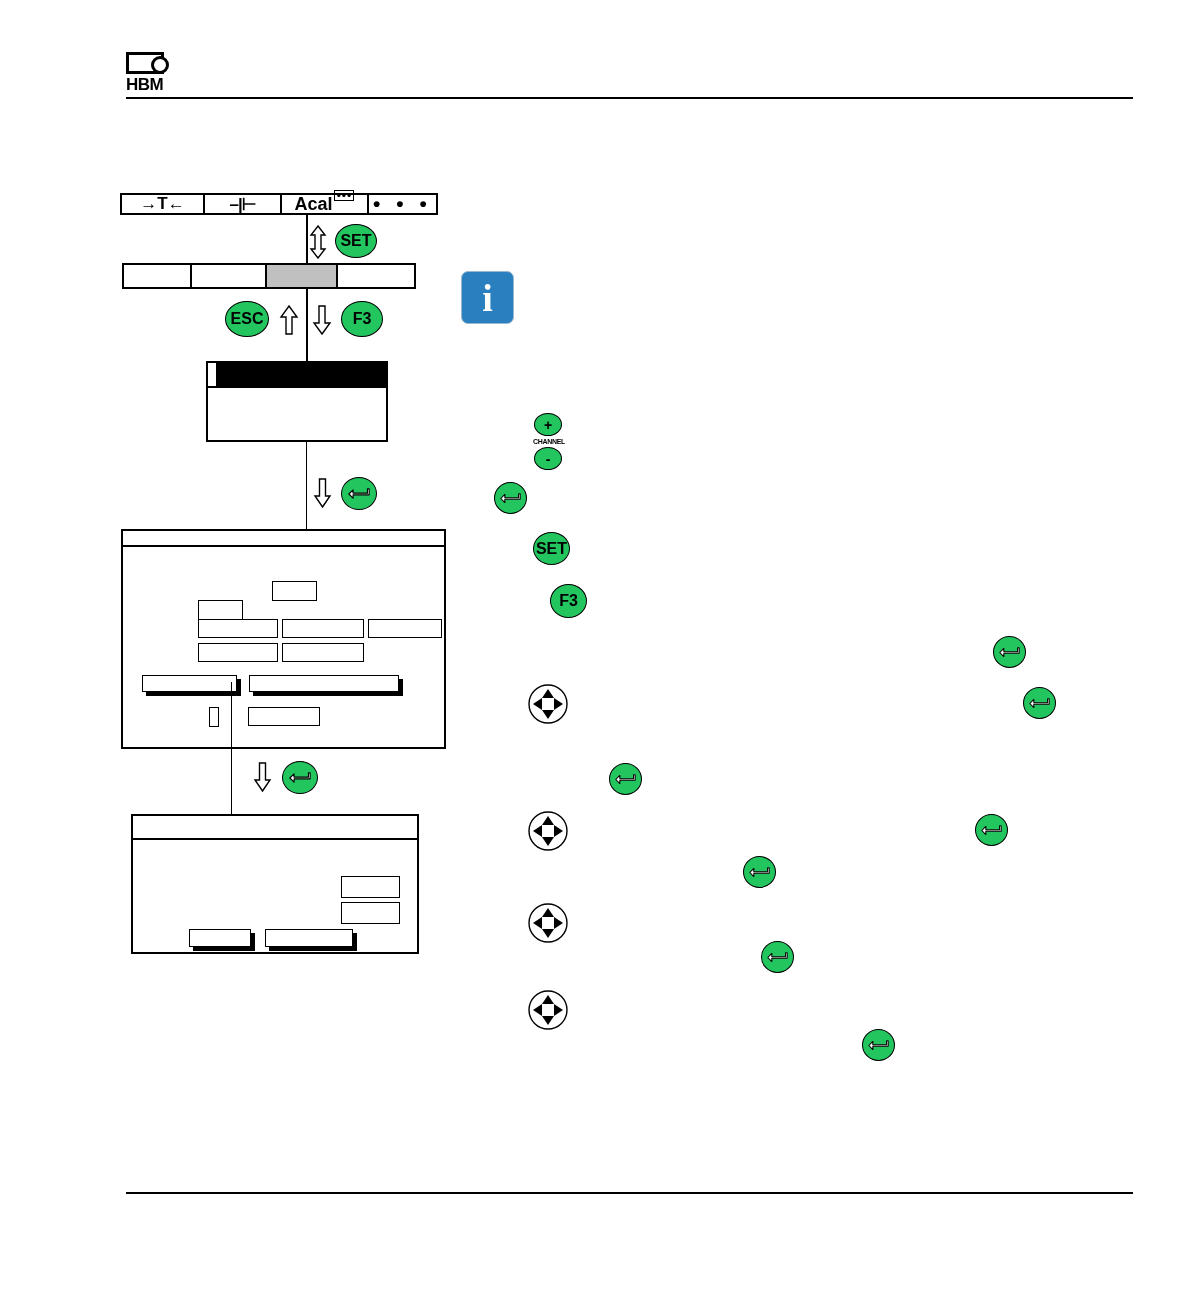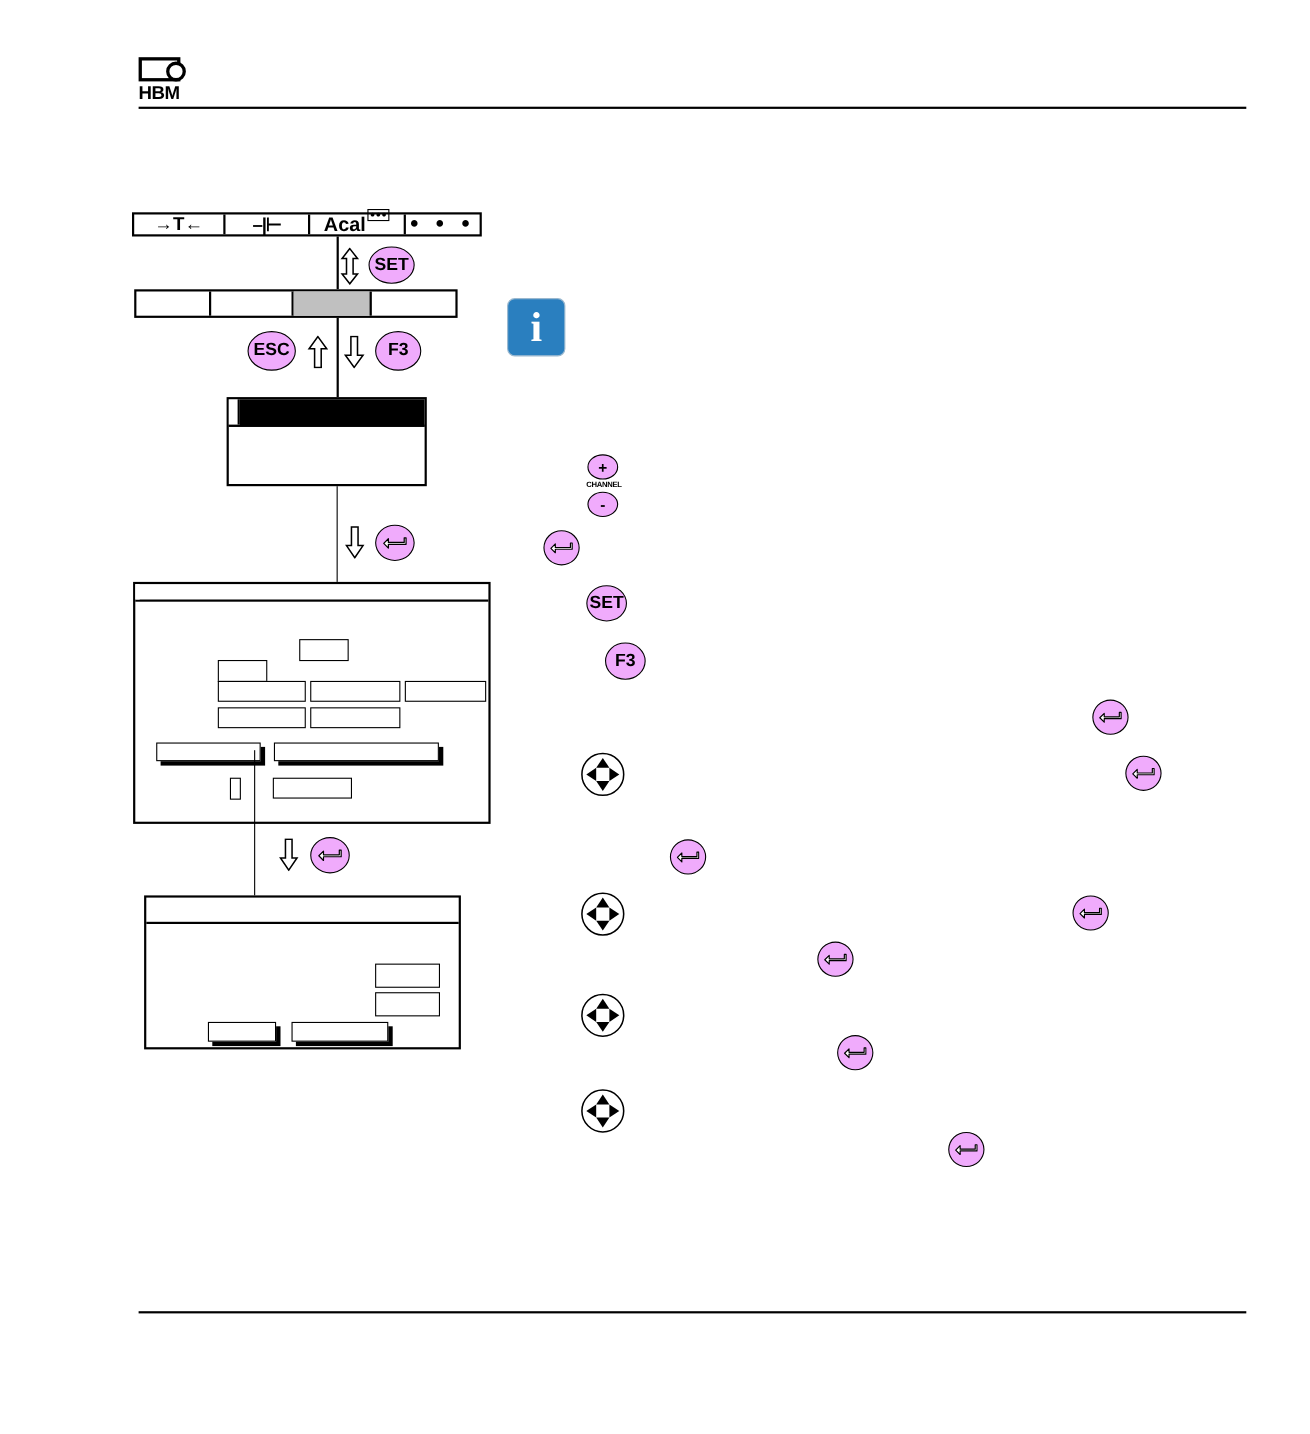--- a/index.html
+++ b/index.html
@@ -28,21 +28,21 @@
      font-size:18px;font-weight:bold;position:relative;}
   .menubar .cell:last-child{border-right:none;}
   .dots3{letter-spacing:5px;font-size:21px;line-height:10px;}
   .acal-wrap{display:flex;align-items:flex-start;gap:2px;}
   .acal-box{border:1.5px solid #000;box-sizing:border-box;width:20px;height:11px;
             display:flex;align-items:center;justify-content:center;
             font-size:12px;line-height:6px;letter-spacing:1px;margin-top:-4px;overflow:hidden;}
   .cell.selected{background:#c0c0c0;}
 
   
-  .key{border:1.6px solid #000;border-radius:50%;background:#f0abfc;
+  .key{border:1.6px solid #000;border-radius:50%;background:#22c55e;
        display:flex;align-items:center;justify-content:center;
        font-size:16px;font-weight:bold;box-sizing:border-box;}
 
   
   .dlg{border:2px solid #000;background:#fff;box-sizing:border-box;position:absolute;}
   .dlg .titlebar{border-bottom:2px solid #000;box-sizing:border-box;height:22px;position:relative;}
   .dlg .titlebar.filled{background:#000;}
   .dlg .notch{position:absolute;left:0;top:0;width:10px;height:100%;background:#fff;
               border-right:2px solid #000;box-sizing:border-box;}
   .fld{position:absolute;border:1.5px solid #000;background:#fff;box-sizing:border-box;}

